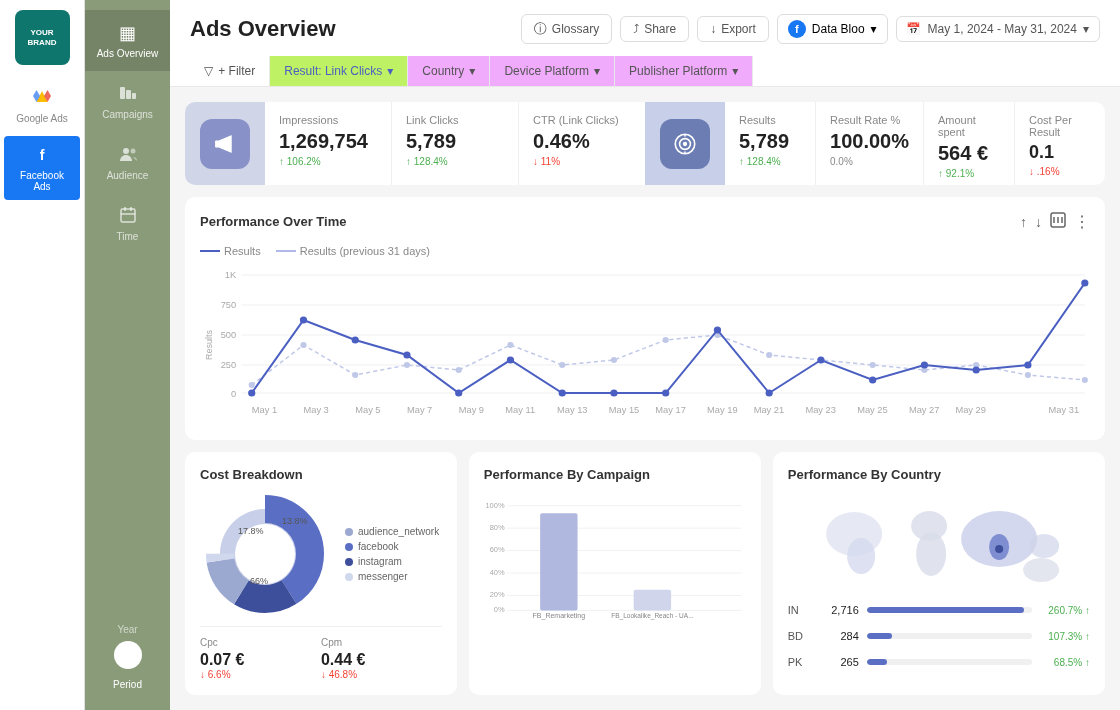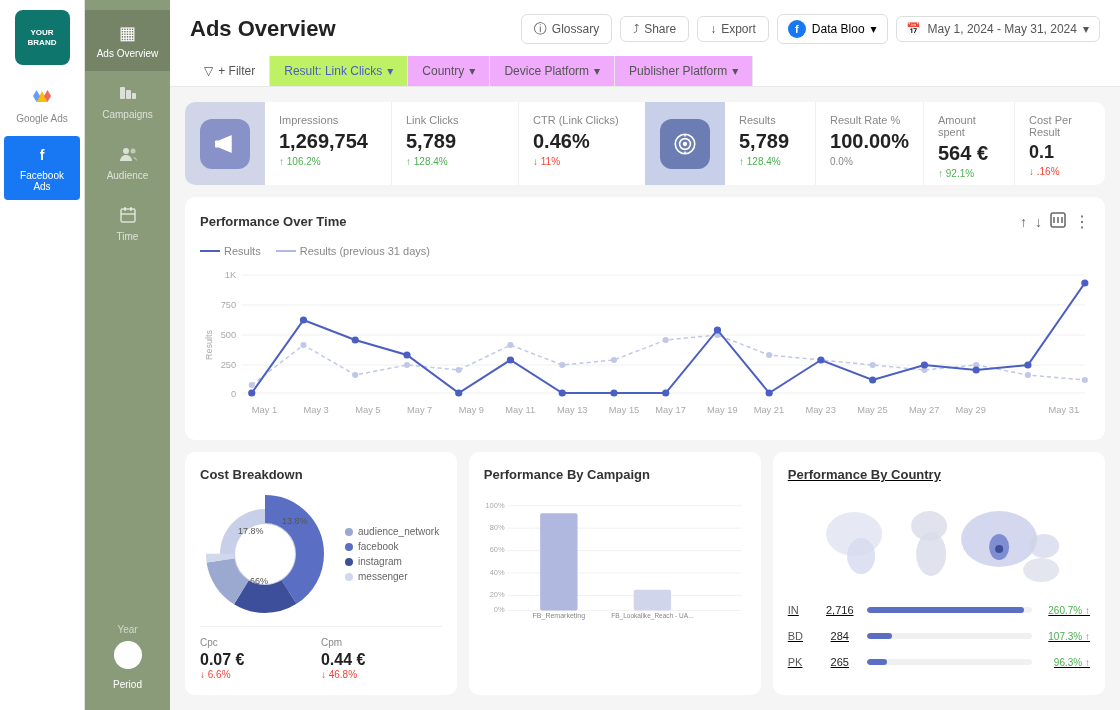--- a/index.html
+++ b/index.html
@@ -67,21 +67,21 @@
     .legend-item { display: flex; align-items: center; gap: 4px; }
     .legend-line { width: 20px; height: 2px; }
 
     .chart-container { position: relative; height: 160px; }
 
     
     .bottom-row { display: flex; gap: 12px; }
     .bottom-card { background: #fff; border-radius: 10px; padding: 15px; }
     .cost-card { flex: 1.2; }
     .campaign-card { flex: 1.3; }
-    .country-card { flex: 1.5; text-decoration: underline; }
+    .country-card { flex: 1.5; }
     .section-title { font-size: 13px; font-weight: 600; color: #333; margin-bottom: 12px; }
 
     
     .donut-area { display: flex; align-items: center; gap: 15px; margin-bottom: 12px; }
     .donut-legend { font-size: 10px; color: #666; display: flex; flex-direction: column; gap: 4px; }
     .donut-legend-item { display: flex; align-items: center; gap: 5px; }
     .donut-dot { width: 8px; height: 8px; border-radius: 50%; flex-shrink: 0; }
 
     .cost-metrics { display: flex; border-top: 1px solid #f0f0f0; padding-top: 10px; }
     .cost-metric { flex: 1; }
@@ -90,21 +90,21 @@
     .cost-metric-change { font-size: 10px; }
 
     
     .campaign-chart { height: 130px; position: relative; }
 
     
     .world-map { height: 100px; position: relative; margin-bottom: 10px; }
     .country-list { display: flex; flex-direction: column; gap: 14px; }
     .country-row { display: flex; align-items: center; gap: 8px; font-size: 11px; }
     .country-code { width: 25px; color: #555; font-weight: 500; }
-    .country-value { width: 38px; color: #222; text-align: center; }
+    .country-value { width: 38px; color: #222; text-align: right; }
     .country-bar-bg { flex: 1; height: 6px; background: #f0f0f0; border-radius: 3px; overflow: hidden; }
     .country-bar { height: 100%; border-radius: 3px; background: #5a6fc4; }
     .country-pct { width: 50px; color: #4caf50; font-size: 10px; text-align: right; }
   </style>
 </head>
 <body>
 
 <div class="left-nav">
   <div class="brand-logo">
     <div class="brand-logo-text">
@@ -530,19 +530,19 @@
               <div class="country-bar" style="width:15%;"></div>
             </div>
             <span class="country-pct">107.3% ↑</span>
           </div>
           <div class="country-row">
             <span class="country-code">PK</span>
             <span class="country-value">265</span>
             <div class="country-bar-bg">
               <div class="country-bar" style="width:12%;"></div>
             </div>
-            <span class="country-pct">96.3% ↑</span>
+            <span class="country-pct">68.5% ↑</span>
           </div>
         </div>
       </div>
     </div>
   </div>
 </div>
 
 </body></html>

